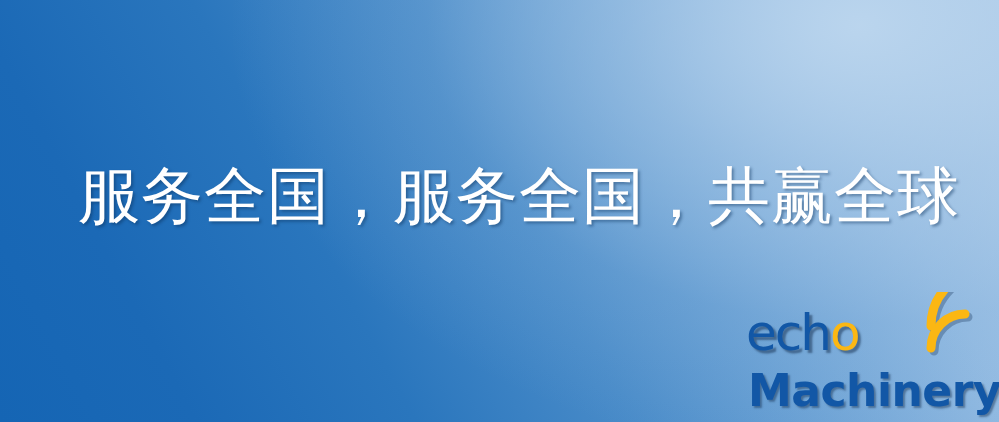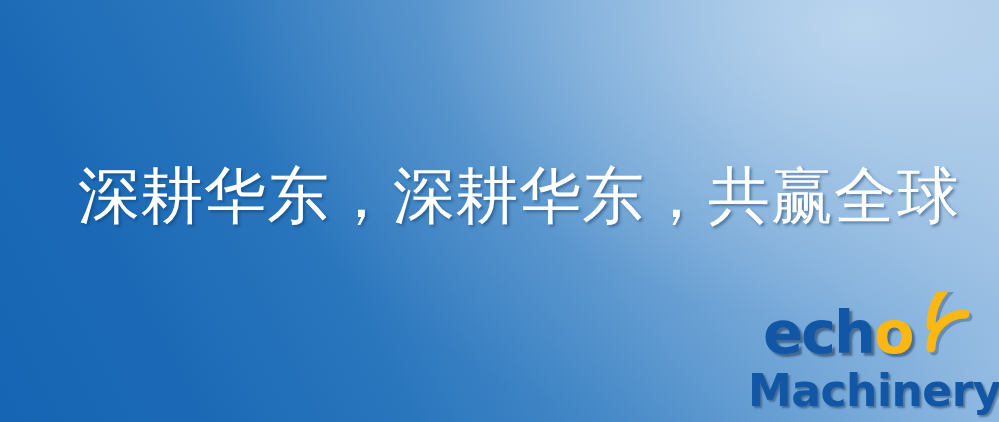--- a/index.html
+++ b/index.html
@@ -69,27 +69,27 @@
   #logo {
     position: absolute;
     left: 742px;
     top: 296px;
     width: 252px;
     height: 122px;
   }
 
   #logo-wordmark {
     position: absolute;
-    left: 21px;
+    left: 4px;
     top: 0px;
     height: 74px;
     line-height: 74px;
     font-family: "DejaVu Sans", "Liberation Sans", sans-serif;
-    font-size: 59px;
-    font-weight: 700;
+    font-size: 50px;
+    font-weight: 400;
     letter-spacing: -2px;
     white-space: nowrap;
     text-shadow: 3px 3px 2px rgba(18,42,74,0.5);
   }
   .mark-blue { color: #1257a6; }
   .mark-gold { color: #fbb713; }
 
   #logo-arcs {
     position: absolute;
     left: 183px;
@@ -111,21 +111,21 @@
     letter-spacing: -0.5px;
     white-space: nowrap;
     text-shadow: 2px 2px 2px rgba(18,42,74,0.45);
   }
 </style>
 </head>
 <body>
 
 <div id="banner">
 
-  <div id="headline">深耕华东，深耕华东，共赢全球</div>
+  <div id="headline">服务全国，服务全国，共赢全球</div>
 
 
   <div id="logo">
 
     <div id="logo-wordmark">
       <span class="mark-blue">ech</span><span class="mark-gold">o</span>
     </div>
 
     <svg id="logo-arcs" viewBox="0 0 66 66">
       <g fill="none" stroke="#3a5a80" stroke-width="9" stroke-linecap="round" opacity="0.45" transform="translate(3,3)">

